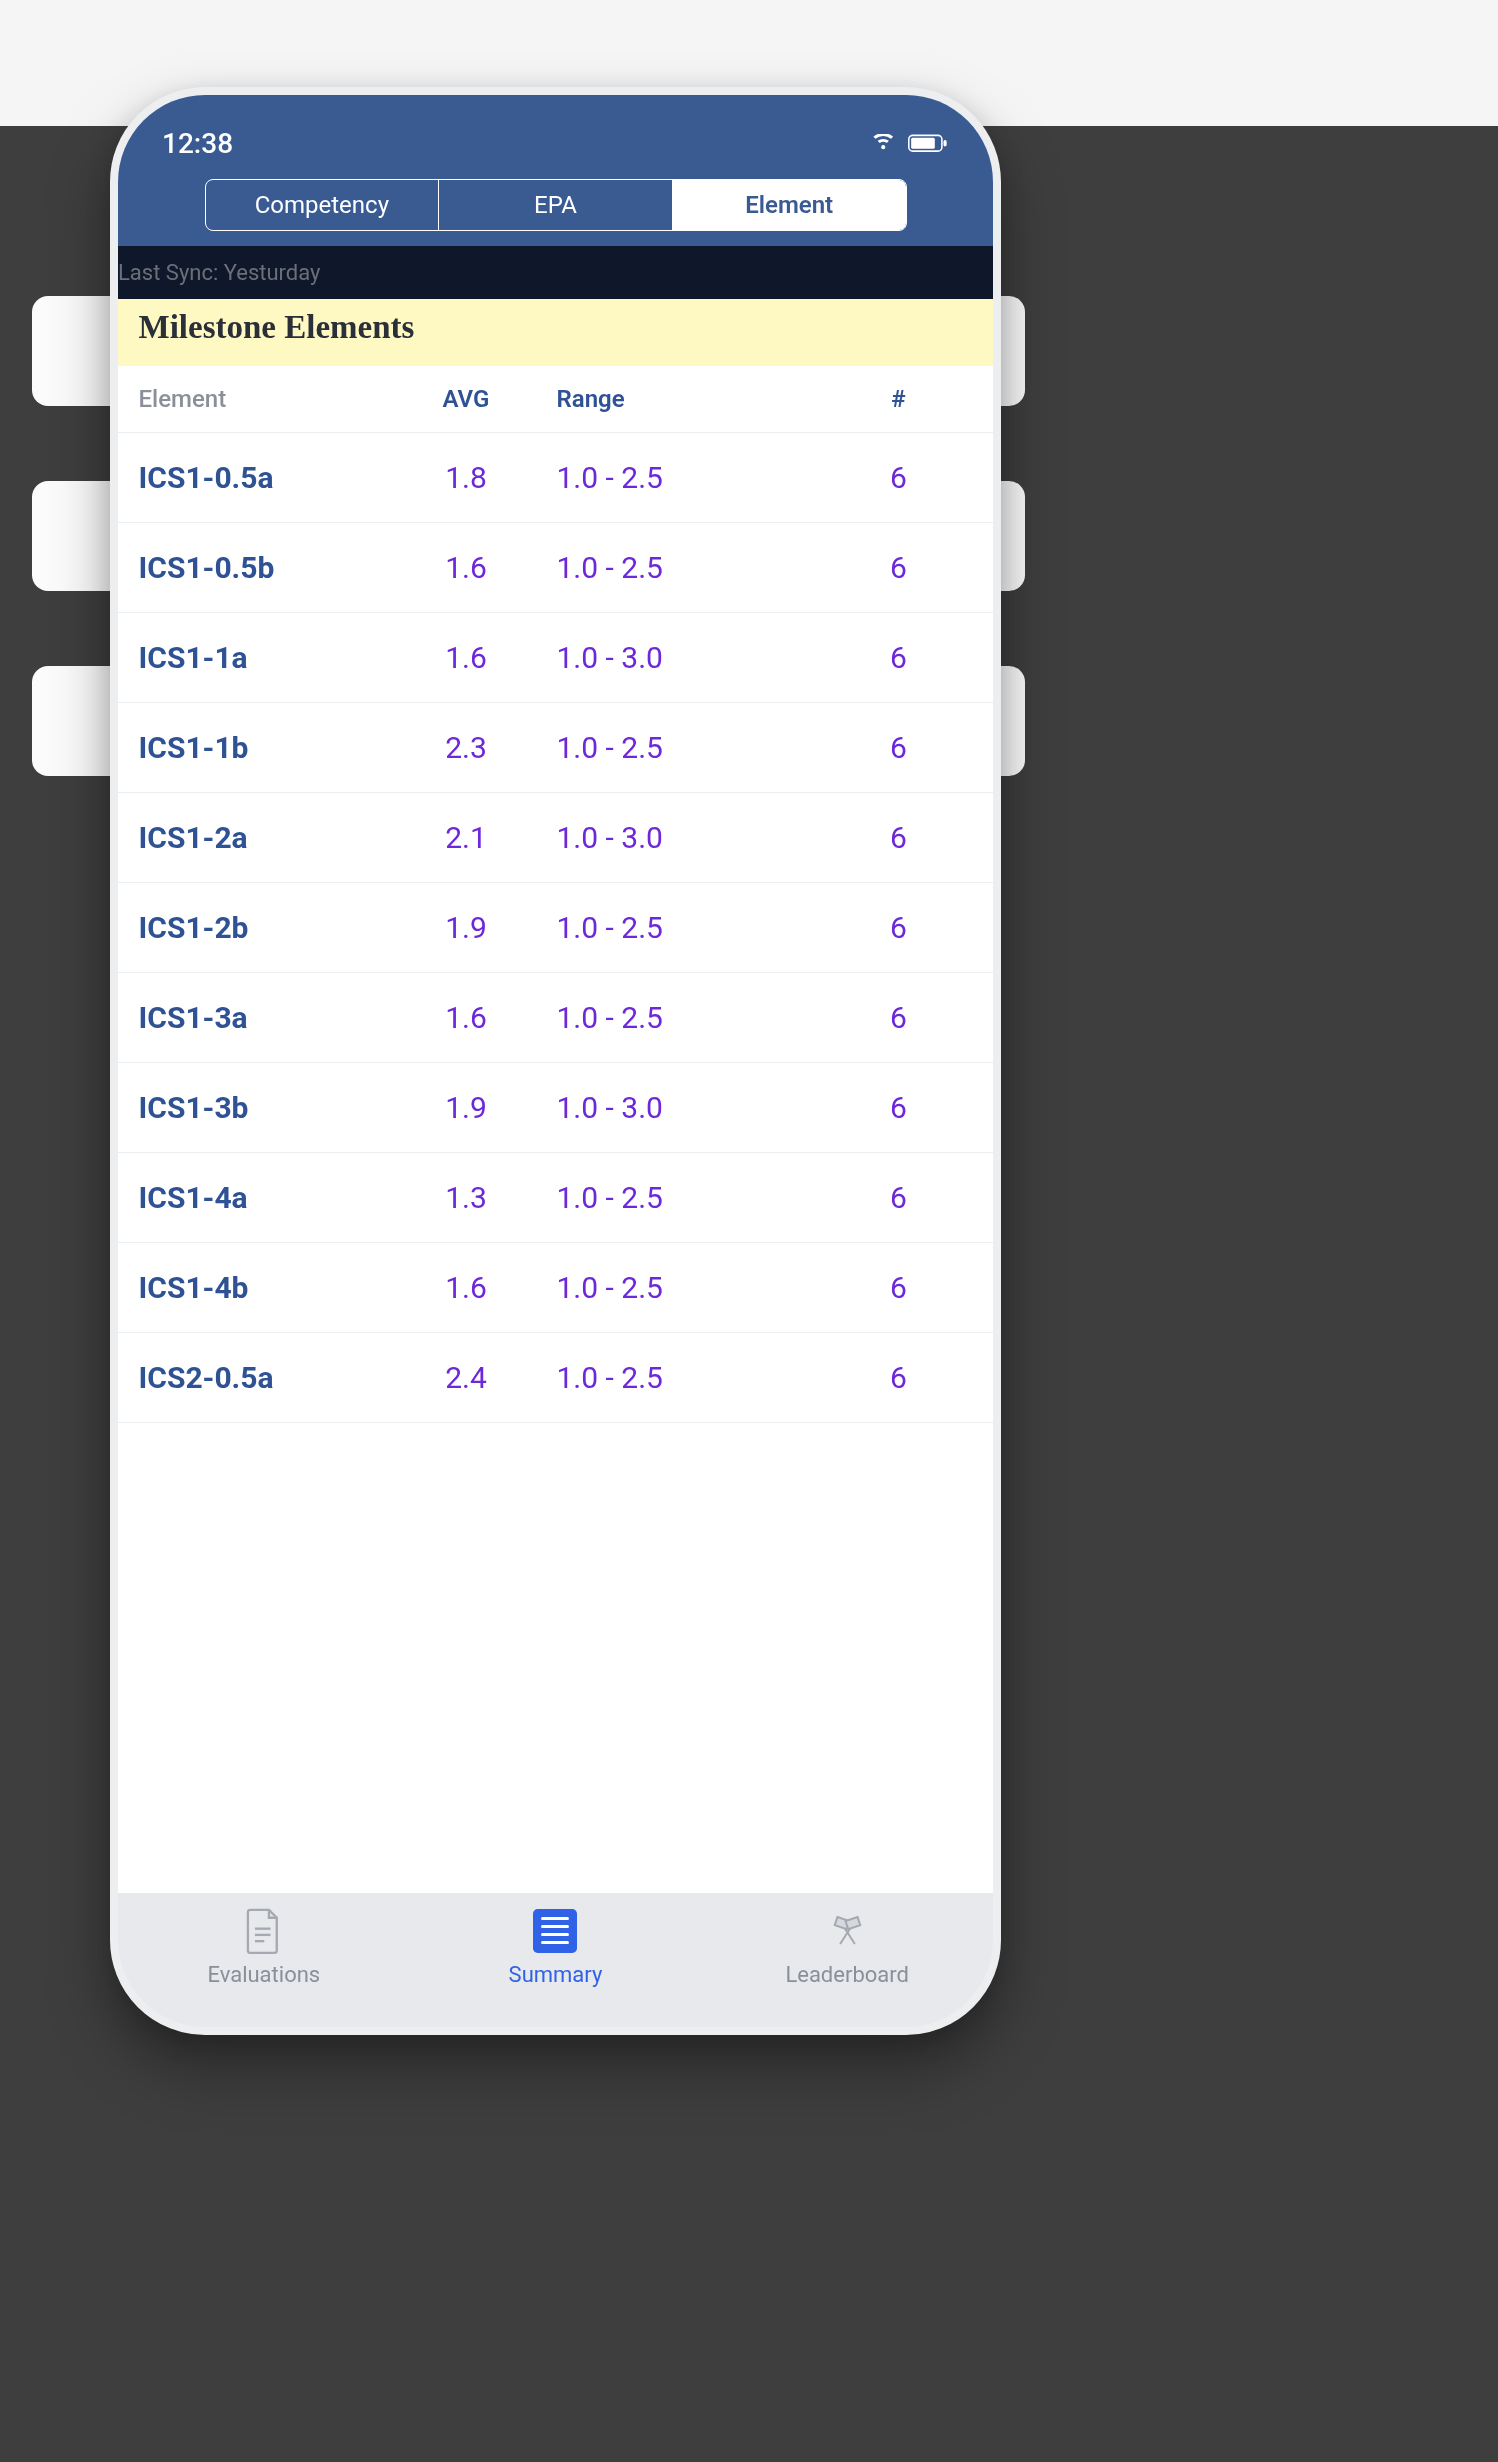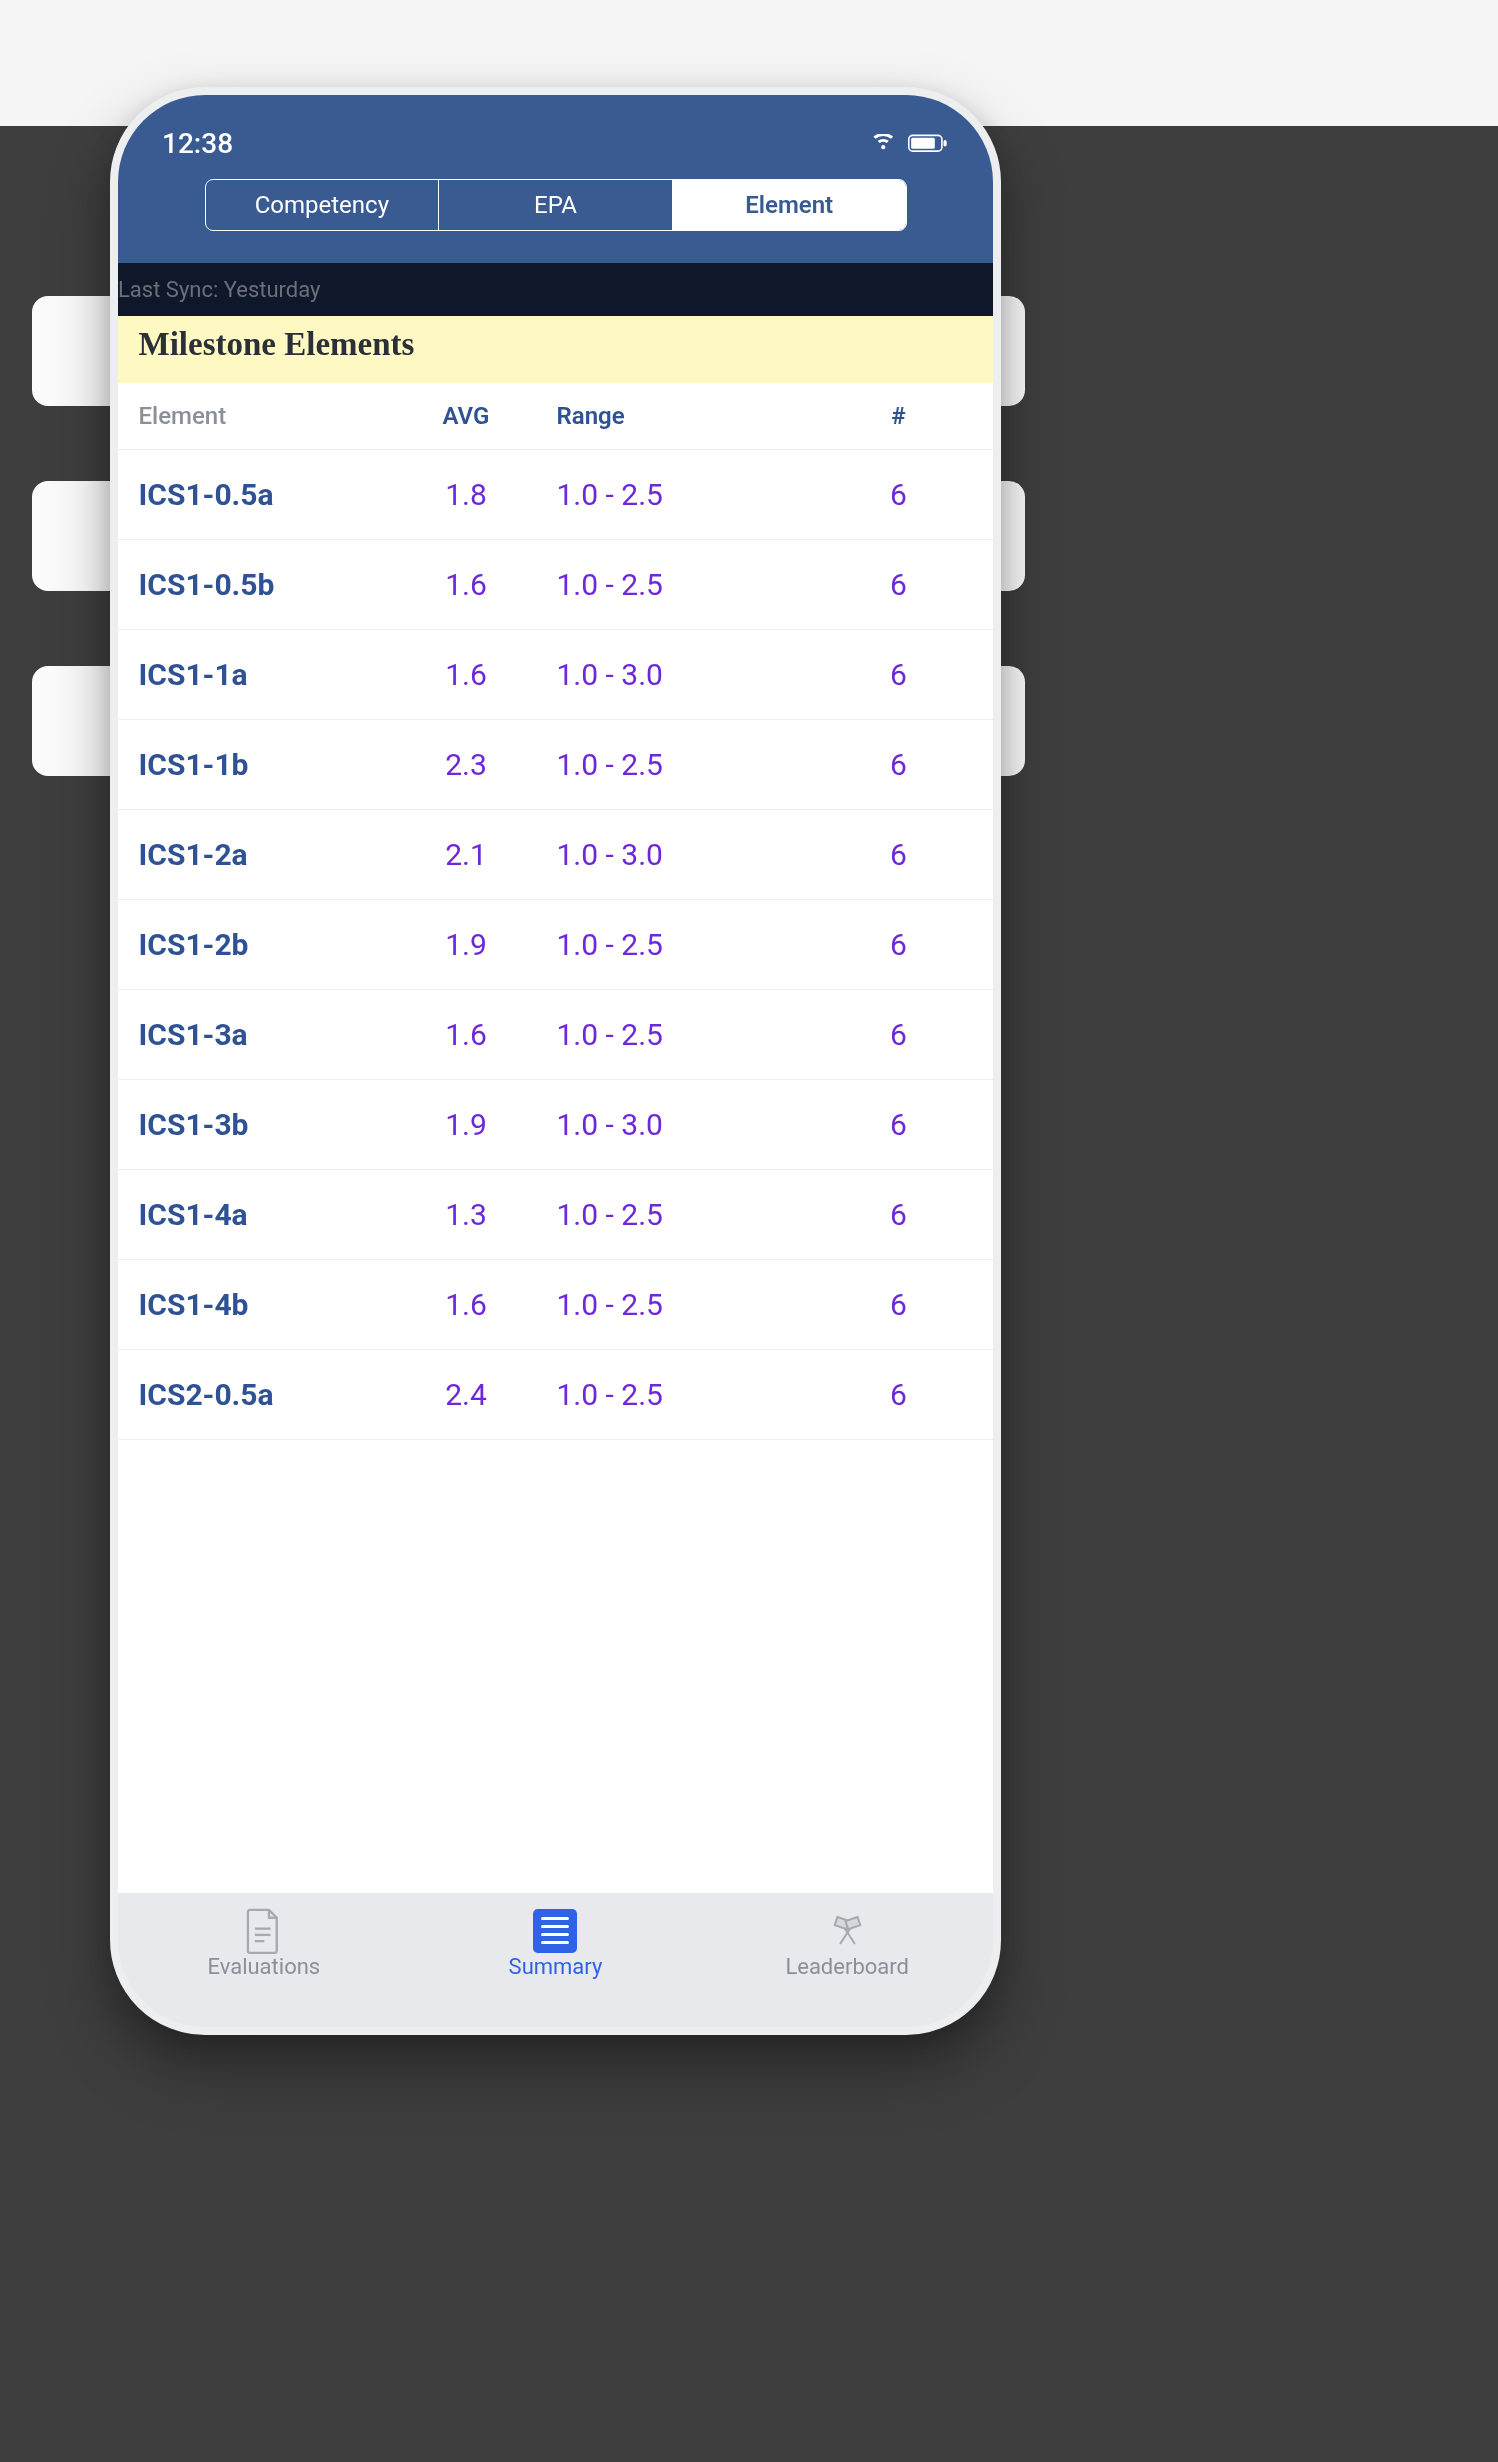--- a/index.html
+++ b/index.html
@@ -39,21 +39,21 @@
     position: absolute;
     inset: 0;
     display: flex;
     flex-direction: column;
   }
   
   .app-header {
     background: #3a5a92;
     color: #fff;
     padding-top: 24px;
-    padding-bottom: 32px;
+    padding-bottom: 15px;
   }
   .status-bar {
     display: flex;
     justify-content: space-between;
     align-items: center;
     padding: 8px 44px 19px 44px;
     font-size: 28px;
     font-weight: 500;
   }
   .status-icons { display: flex; gap: 11px; align-items: center; }
@@ -132,20 +132,21 @@
     background: #e8e9ec;
     display: grid;
     grid-template-columns: repeat(3, 1fr);
     padding: 14px 0 0 0;
     height: 134px;
   }
   .nav-item {
     display: flex;
     flex-direction: column;
     align-items: center;
+    gap: 8px;
     font-size: 22px;
     color: #8a8f99;
     cursor: pointer;
   }
   .nav-item.active { color: #2f62e6; }
   .nav-icon { width: 47px; height: 47px; display: flex; align-items: center; justify-content: center; }
   .summary-icon-box {
     width: 44px; height: 44px; background: #2f62e6; border-radius: 4.7px;
     display: flex; flex-direction: column; justify-content: center; gap: 4.7px; padding: 8px;
   }

